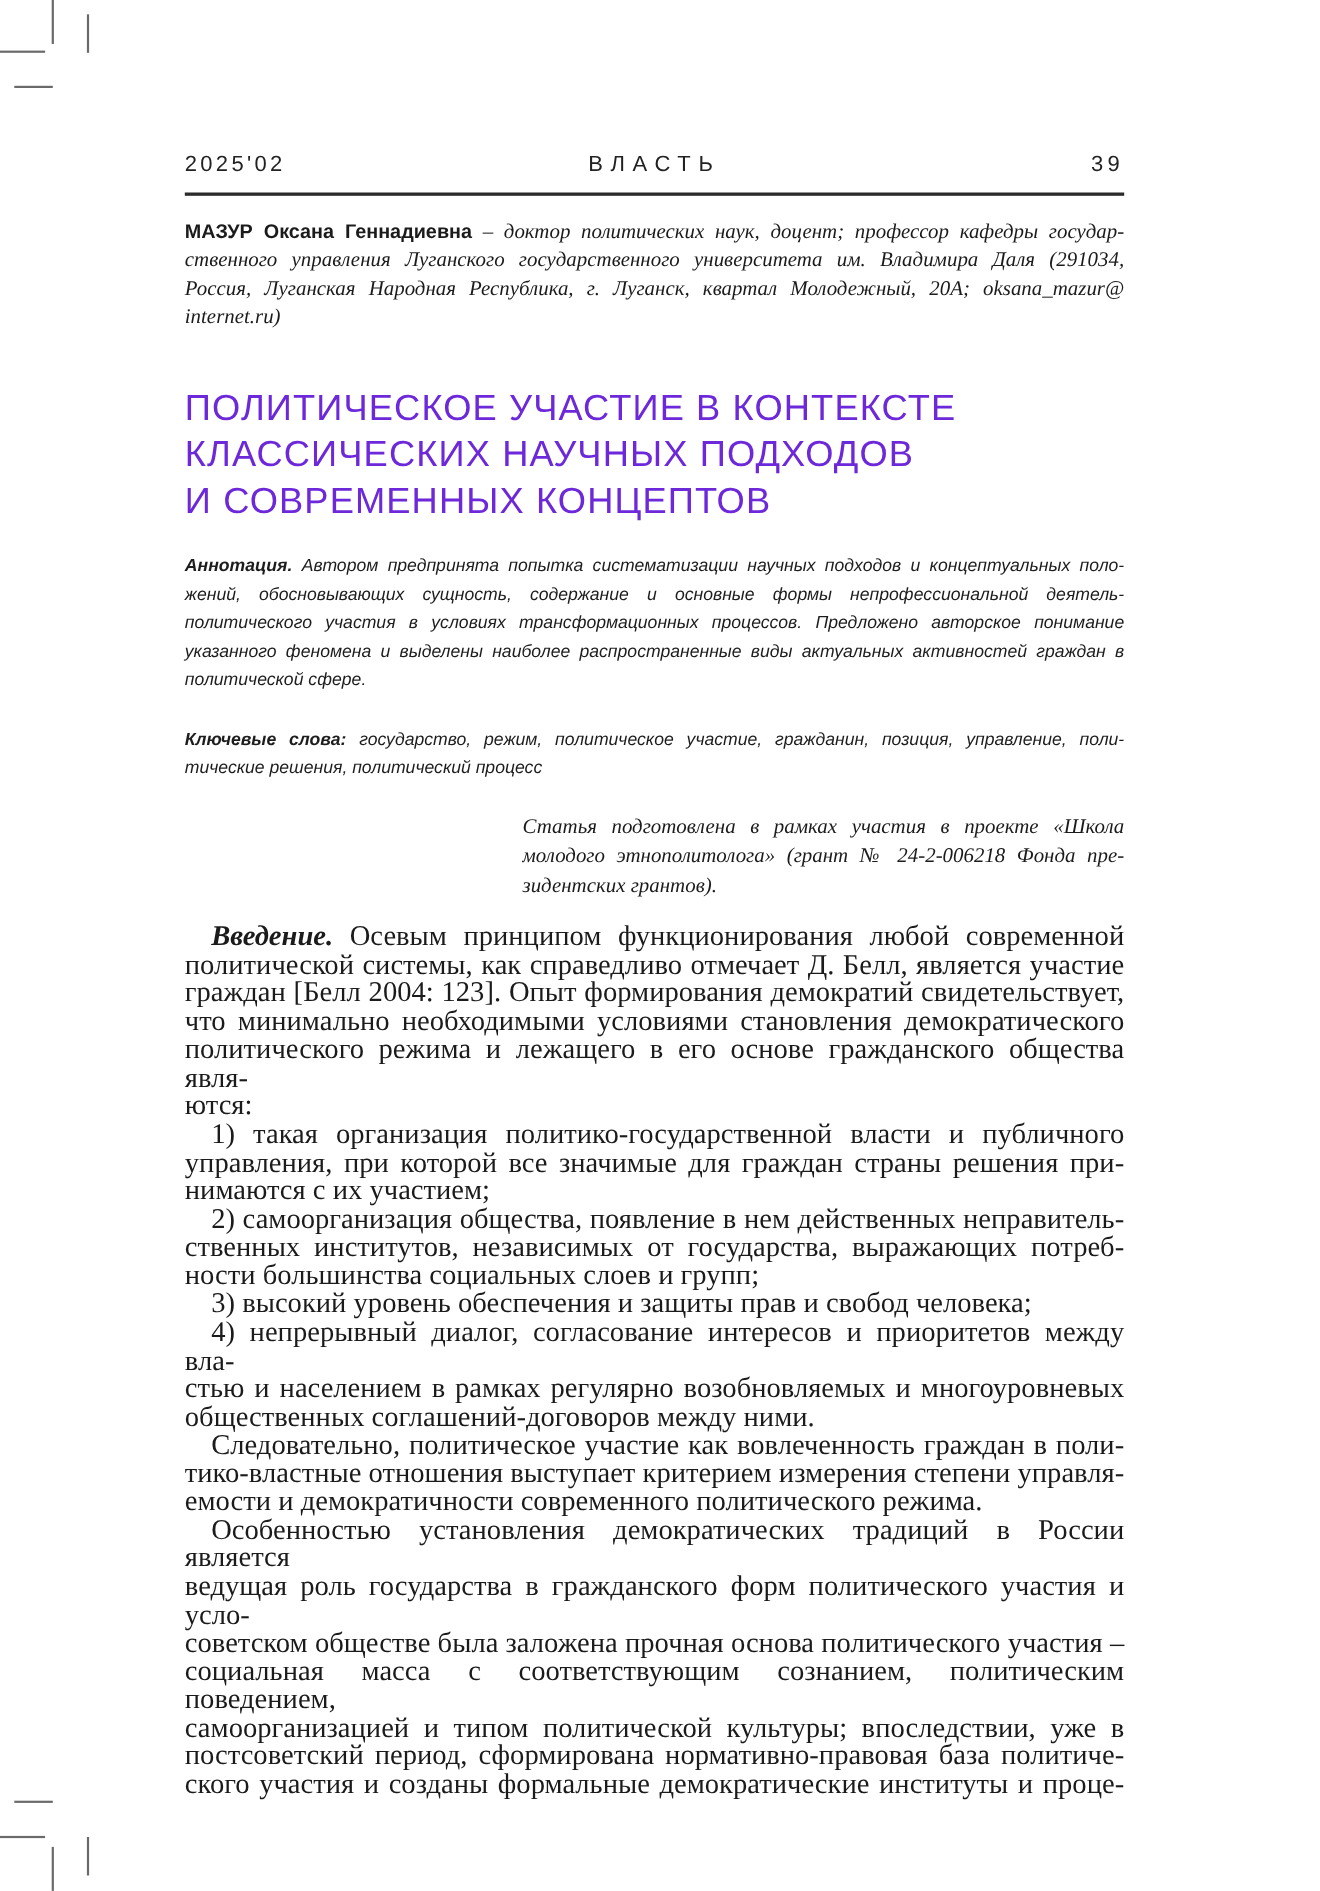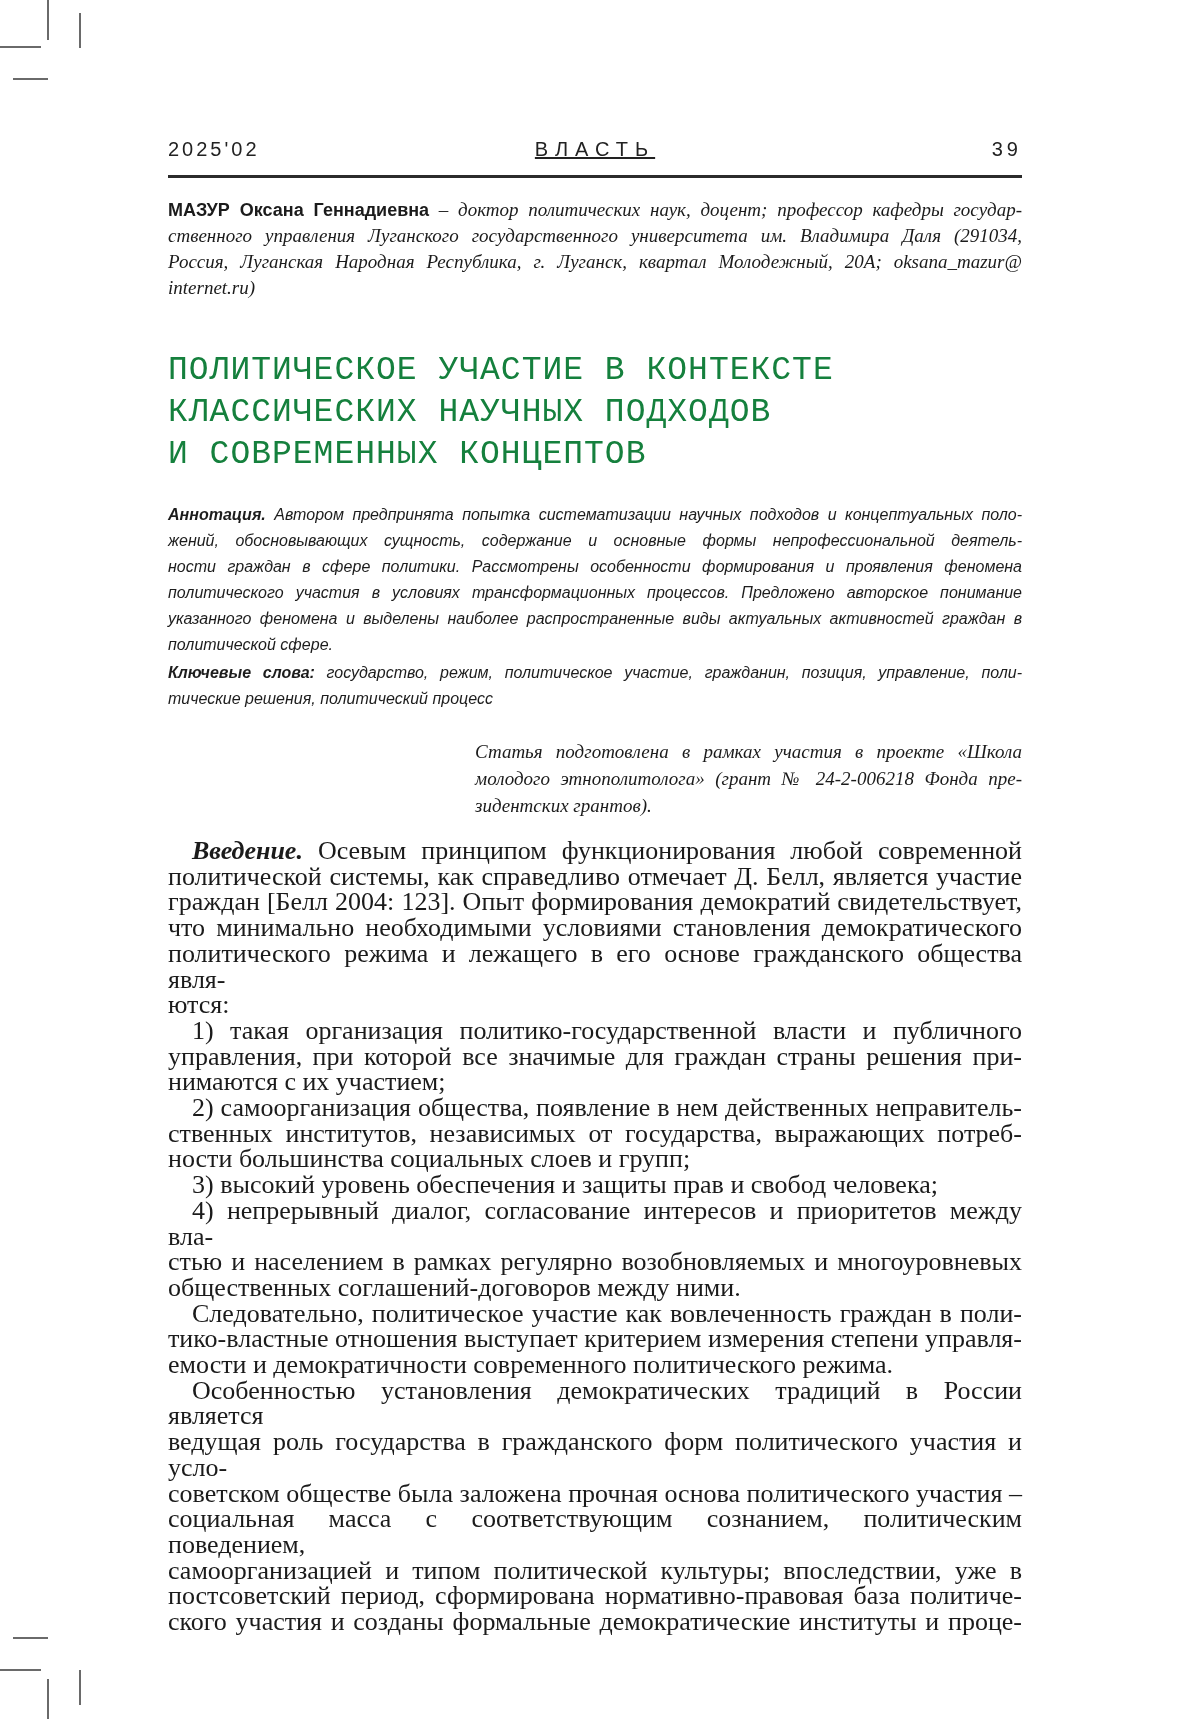--- a/index.html
+++ b/index.html
@@ -16,21 +16,21 @@
   .cm.v{width:2px;}
   .cm.h{height:2px;}
 
   
   .runhead{
     position:absolute;left:168px;top:138px;width:854px;height:24px;
     font-family:"Liberation Sans",sans-serif;
     font-size:20px;color:#222;
   }
   .runhead .issue{position:absolute;left:0;top:0;letter-spacing:3px;}
-  .runhead .journal{position:absolute;left:50%;top:0;transform:translateX(-50%);letter-spacing:7px;text-decoration:underline;}
+  .runhead .journal{position:absolute;left:50%;top:0;transform:translateX(-50%);letter-spacing:7px;}
   .runhead .pageno{position:absolute;right:0;top:0;letter-spacing:4px;}
   .headrule{position:absolute;left:168px;top:175px;width:854px;height:3px;background:#2b2b2b;}
 
   
   .tline{text-align:justify;text-align-last:justify;}
   .tline.last{text-align-last:left;}
   .tline.ind{text-indent:24px;}
   .noj .tline{text-align:left;text-align-last:left;}
 
   
@@ -40,22 +40,22 @@
     font-size:19px;line-height:26px;
   }
   .author .lead{
     font-family:"Liberation Sans",sans-serif;font-style:normal;
     font-weight:700;font-size:18px;
   }
 
   
   .title{
     position:absolute;left:168px;top:350px;width:880px;
-    font-family:Liberation Mono, monospace;
-    font-size:33px;line-height:42px;letter-spacing:1px;color:#15803d;
+    font-family:Liberation Sans, sans-serif;
+    font-size:33px;line-height:42px;letter-spacing:1px;color:#6d28d9;
   }
 
   
   .abstract,.keywords{
     position:absolute;left:168px;width:854px;
     font-family:"Liberation Sans",sans-serif;font-style:italic;
     font-size:16px;line-height:26px;color:#1d1d1d;
   }
   .abstract{top:502px;}
   .keywords{top:660px;}
@@ -119,21 +119,20 @@
 
   <div class="title noj">
       <div class="tline">ПОЛИТИЧЕСКОЕ УЧАСТИЕ В КОНТЕКСТЕ</div>
       <div class="tline">КЛАССИЧЕСКИХ НАУЧНЫХ ПОДХОДОВ</div>
       <div class="tline">И СОВРЕМЕННЫХ КОНЦЕПТОВ</div>
     </div>
 
   <div class="abstract">
       <div class="tline"><span class="lead">Аннотация.</span> Автором предпринята попытка систематизации научных подходов и концептуальных поло-</div>
       <div class="tline">жений, обосновывающих сущность, содержание и основные формы непрофессиональной деятель-</div>
-      <div class="tline">ности граждан в сфере политики. Рассмотрены особенности формирования и проявления феномена</div>
       <div class="tline">политического участия в условиях трансформационных процессов. Предложено авторское понимание</div>
       <div class="tline">указанного феномена и выделены наиболее распространенные виды актуальных активностей граждан в</div>
       <div class="tline last">политической сфере.</div>
     </div>
 
   <div class="keywords">
       <div class="tline"><span class="lead">Ключевые слова:</span> государство, режим, политическое участие, гражданин, позиция, управление, поли-</div>
       <div class="tline last">тические решения, политический процесс</div>
     </div>
 

